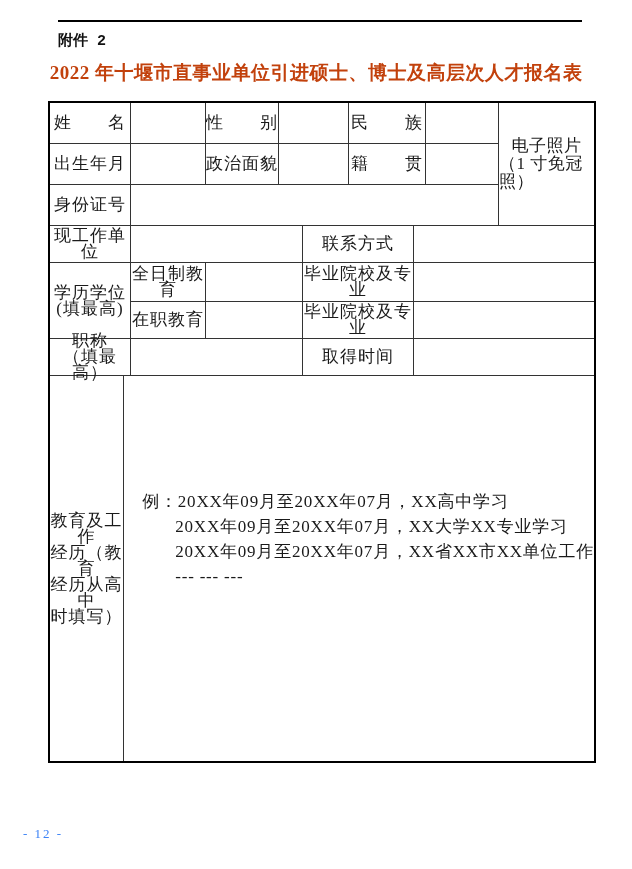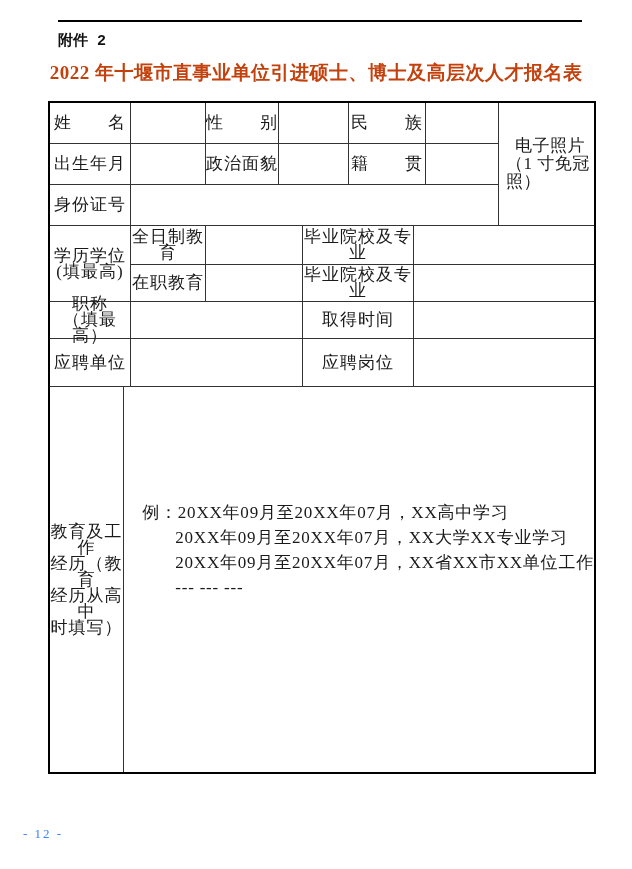--- a/index.html
+++ b/index.html
@@ -53,21 +53,21 @@
   .flex1 { flex: 1; }
   .h41 { height: 41px; } .h40 { height: 40px; gap: 12px; } .h37 { height: 37px; }
   .h39 { height: 39px; } .h36 { height: 36px; } .h48 { height: 48px; }
   .h385 { height: 385px; }
   .bandA { display: flex; }
   .bandA-left { flex: 1; }
   .photo-cell {
     width: 96px;
     display: flex; flex-direction: column;
     align-items: center; justify-content: center;
-    line-height: 18px; letter-spacing: 0.5px; padding-left: 7px;
+    line-height: 18px; letter-spacing: 0.5px;
   }
   .bandC { display: flex; }
   .bandC-right { flex: 1; }
   .exp-content {
     align-items: flex-start;
     padding-left: 18px; padding-bottom: 60px;
     letter-spacing: 0.8px;
   }
   .exp-line { line-height: 25px; text-align: left; white-space: nowrap; }
   .exp-line.indent { padding-left: 33px; }
@@ -123,20 +123,30 @@
           </div>
         <div class="cell flex1 end"></div>
       </div>
     </div>
     <div class="photo-cell" style="border-left:1px solid #333;">
       <div>电子照片</div>
       <div>（1 寸免冠照）</div>
     </div>
   </div>
 
+  <div class="band trow h37">
+    <div class="cell w81">
+        <span>现工作单位</span>
+      </div>
+    <div class="cell w172"></div>
+    <div class="cell w111">
+        <span>联系方式</span>
+      </div>
+    <div class="cell flex1 end"></div>
+  </div>
 
   <div class="band bandC">
     <div class="cell w81" style="height:auto;">
       <span>学历学位</span>
       <span>(填最高)</span>
     </div>
     <div class="bandC-right">
       <div class="trow h39 bb">
         <div class="cell w75">
             <span>全日制教育</span>
@@ -165,30 +175,20 @@
       <span>职称</span>
       <span>（填最高）</span>
     </div>
     <div class="cell w172"></div>
     <div class="cell w111">
         <span>取得时间</span>
       </div>
     <div class="cell flex1 end"></div>
   </div>
 
-  <div class="band trow h48">
-    <div class="cell w81">
-        <span>应聘单位</span>
-      </div>
-    <div class="cell w172"></div>
-    <div class="cell w111">
-        <span>应聘岗位</span>
-      </div>
-    <div class="cell flex1 end"></div>
-  </div>
 
   <div class="band trow h385 last">
     <div class="cell w81">
       <span>教育及工作</span>
       <span>经历（教育</span>
       <span>经历从高中</span>
       <span>时填写）</span>
     </div>
     <div class="cell flex1 end exp-content">
       <div class="exp-line">例：20XX年09月至20XX年07月，XX高中学习</div>

